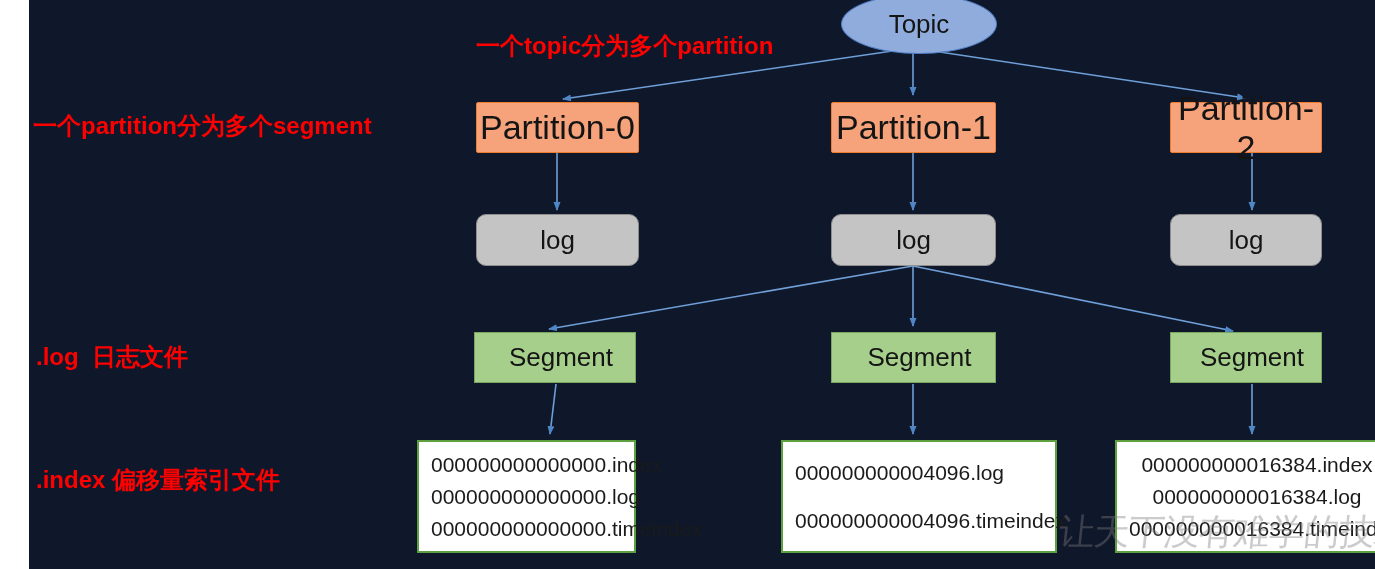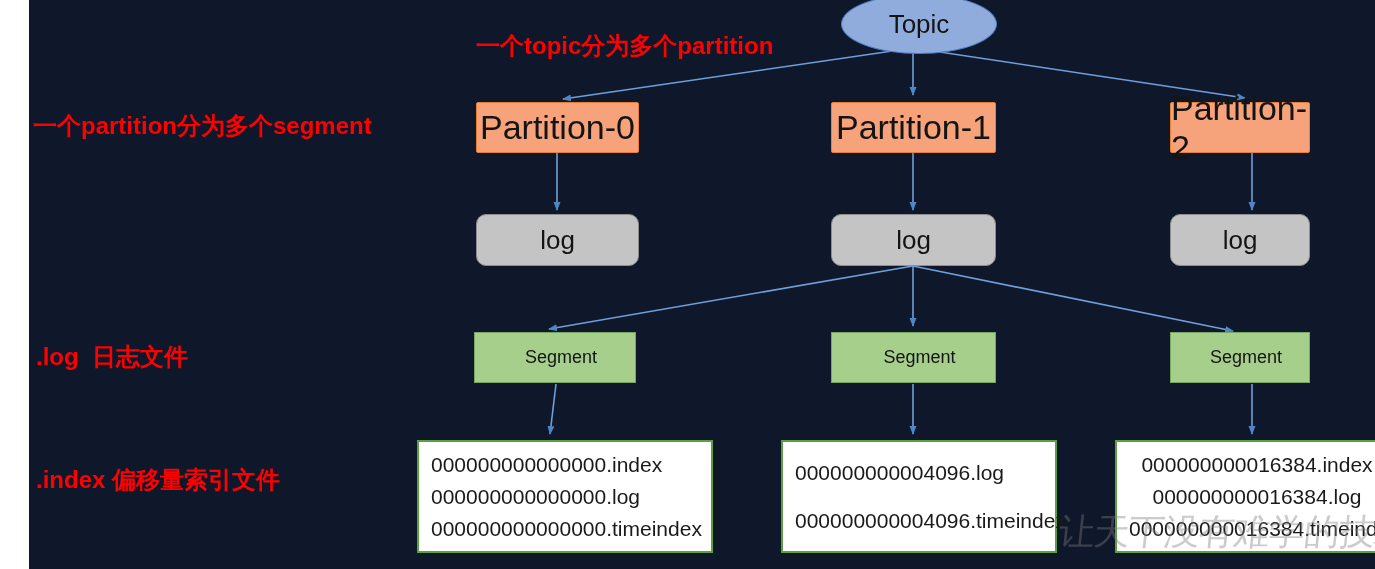--- a/index.html
+++ b/index.html
@@ -46,39 +46,39 @@
     top: 214px; height: 52px;
     background: #C4C4C4;
     border: 1.6px solid #8E8E8E;
     border-radius: 10px;
     font-size: 26px;
   }
   .segment-box {
     top: 332px; height: 51px;
     background: #A7CF8C;
     border: 1.6px solid #79A75F;
-    font-size: 18px;
+    font-size: 26px;
     padding-left: 12px;
   }
   .col1 { left: 447px; width: 163px; }
   .col2 { left: 802px; width: 165px; }
-  .col3 { left: 1141px; width: 140px; }
+  .col3 { left: 1141px; width: 152px; text-align: center; }
   .seg1 { left: 445px; width: 162px; }
   .file-box {
     position: absolute;
     top: 440px; height: 113px;
     background: #ffffff;
     border: 2px solid #5CA03F;
     display: flex;
     flex-direction: column;
     justify-content: space-around;
     padding: 6px 4px 6px 12px;
     z-index: 2;
   }
-  .fb1 { left: 388px; width: 296px; }
+  .fb1 { left: 388px; width: 219px; }
   .fb2 { left: 752px; width: 276px; }
   .fb3 { left: 1086px; width: 276px; text-align: center; }
   .file-line {
     font-size: 21px;
     color: #1a1a1a;
     line-height: 1.1;
     white-space: nowrap;
   }
   .red-note {
     position: absolute;

